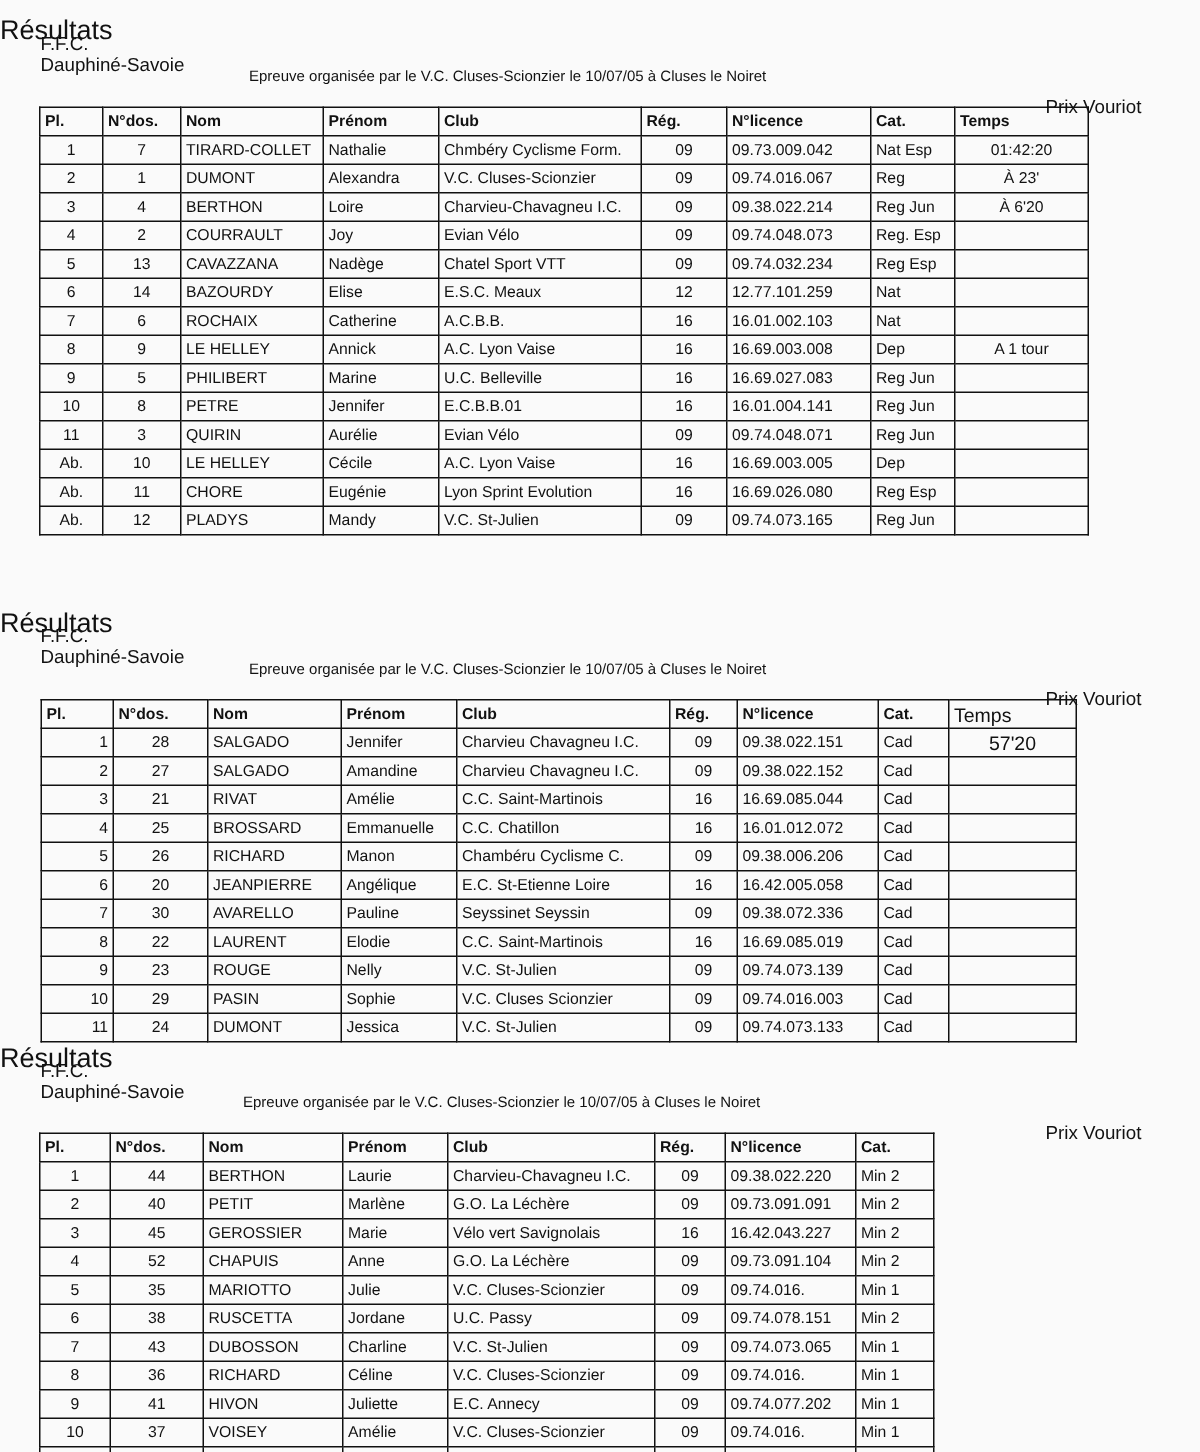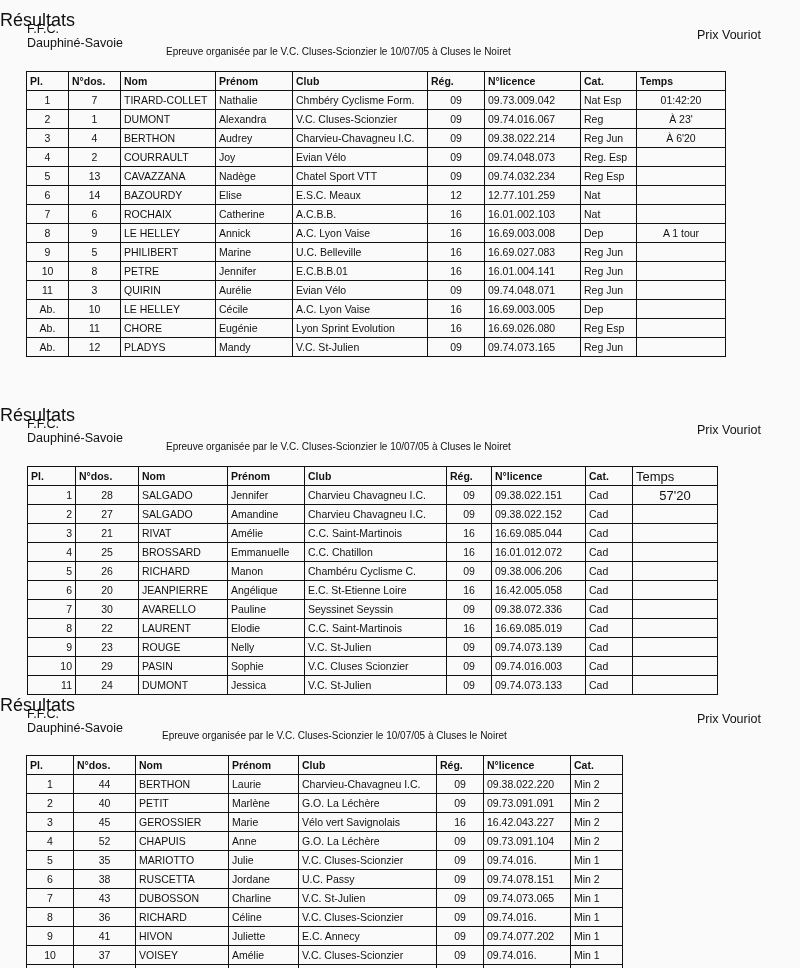--- a/index.html
+++ b/index.html
@@ -1,21 +1,21 @@
 <!DOCTYPE html>
 <html><head>
 <meta charset="utf-8">
 <style>
   html, body { margin:0; padding:0; }
   body { width:800px; height:968px; background:#fafafa; position:relative; overflow:hidden;
          font-family:"Liberation Sans", sans-serif; color:#111; }
   .section { position:absolute; left:0; width:800px; }
   .org1 { position:absolute; left:27px; font-size:12.5px; line-height:14px; }
   .title { position:absolute; left:0; width:640px; text-align:left; font-size:18px; }
-  .prix { position:absolute; left:697px; font-size:12.5px; }
+  .prix { position:absolute; left:697px; font-size:12.5px;margin-top:36px; }
   .subtitle { position:absolute; font-size:10px; }
   table { position:absolute; border-collapse:collapse; table-layout:fixed; font-size:10.5px; }
   th, td { border:1.5px solid #111; padding:0 3px; height:18px; overflow:hidden; white-space:nowrap; }
   th { font-weight:bold; text-align:left; }
   td.c { text-align:center; }
   td.l { text-align:left; }
   td.r { text-align:right; }
   th.big { font-weight:normal; font-size:13px; }
   td.big { font-size:13px; }
 </style>
@@ -75,21 +75,21 @@
           <td class="l">V.C. Cluses-Scionzier</td>
           <td class="c">09</td>
           <td class="l">09.74.016.067</td>
           <td class="l">Reg</td>
           <td class="c">À 23'</td>
         </tr>
         <tr>
           <td class="c">3</td>
           <td class="c">4</td>
           <td class="l">BERTHON</td>
-          <td class="l">Audrey</td>
+          <td class="l">Loire</td>
           <td class="l">Charvieu-Chavagneu I.C.</td>
           <td class="c">09</td>
           <td class="l">09.38.022.214</td>
           <td class="l">Reg Jun</td>
           <td class="c">À 6'20</td>
         </tr>
         <tr>
           <td class="c">4</td>
           <td class="c">2</td>
           <td class="l">COURRAULT</td>

